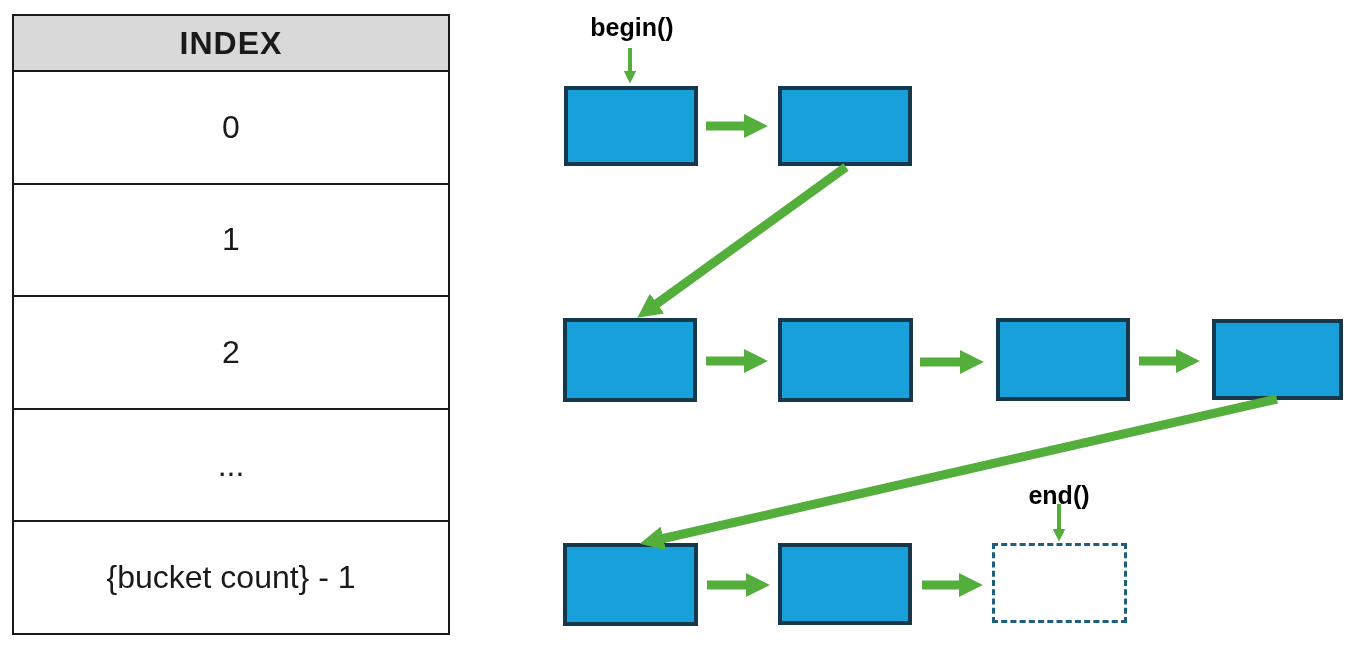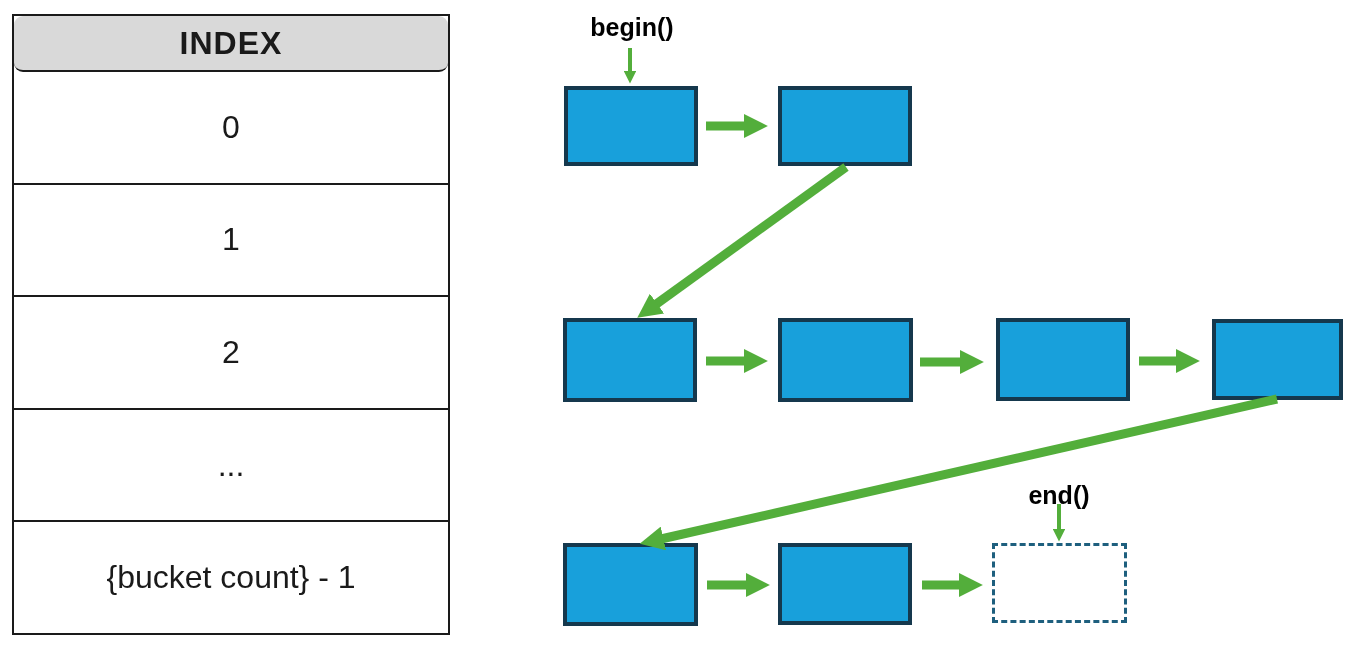--- a/index.html
+++ b/index.html
@@ -27,21 +27,21 @@
     width: 438px; height: 621px;
     border: 2px solid var(--line-black);
     display: flex; flex-direction: column;
     background: #ffffff;
   }
   .index-table .th {
     flex: 0 0 56px;
     background: var(--header-bg);
     border-bottom: 2px solid var(--line-black);
     display: flex; align-items: center; justify-content: center;
-    font-size: 32px; font-weight: bold; letter-spacing: 1px; border-radius: 9px;
+    font-size: 32px; font-weight: bold; letter-spacing: 1px;
   }
   .index-table .td {
     flex: 1 1 auto;
     border-bottom: 2px solid var(--line-black);
     display: flex; align-items: center; justify-content: center;
     font-size: 32px;
   }
   .index-table .td:last-child { border-bottom: none; }
 
   

